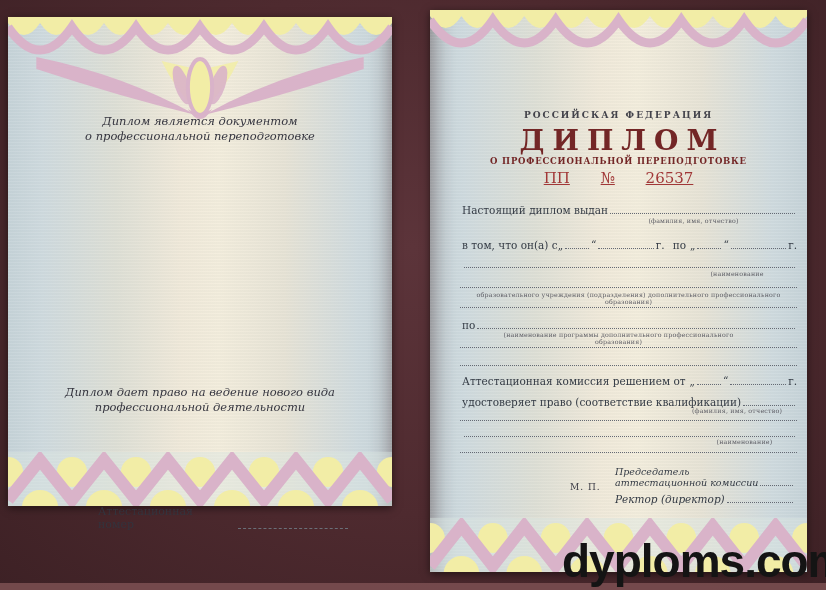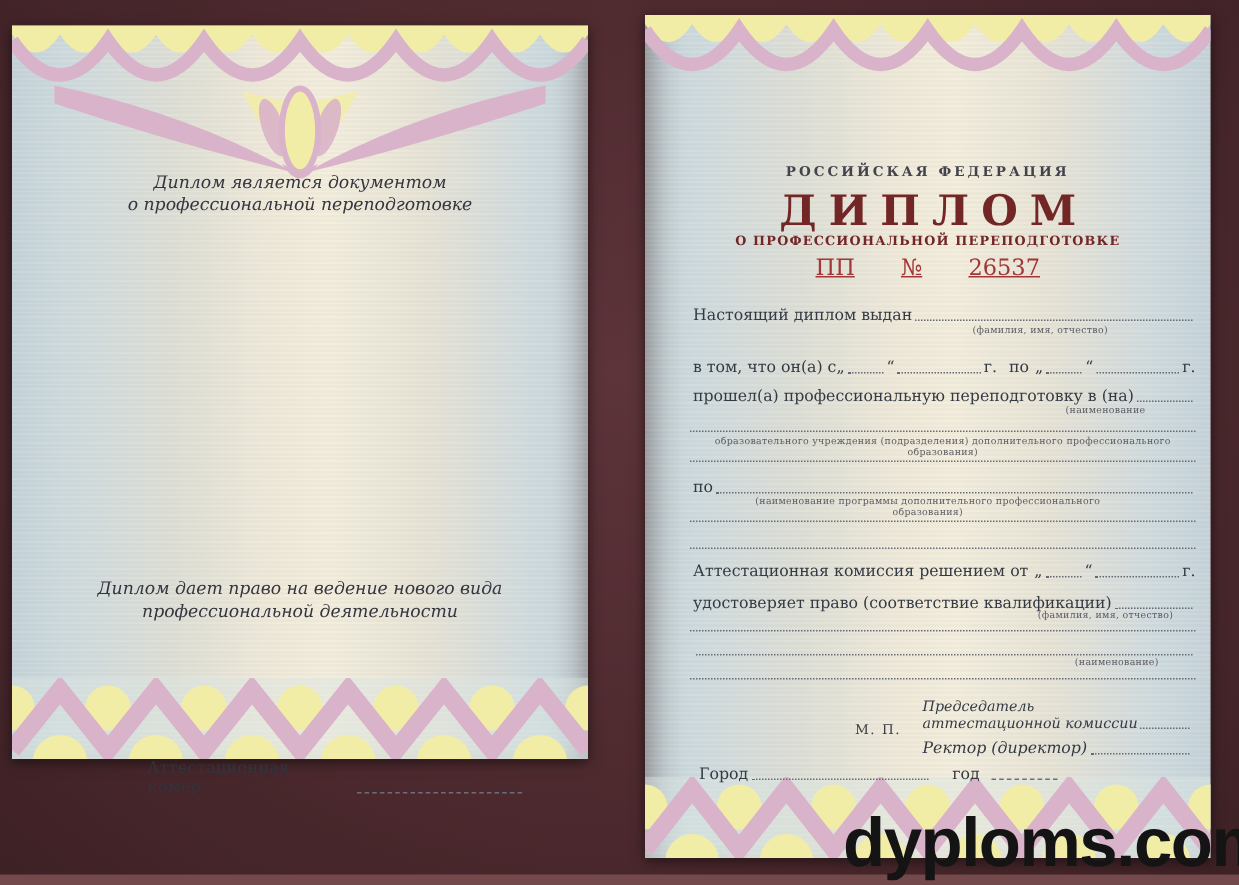--- a/index.html
+++ b/index.html
@@ -157,21 +157,20 @@
       <span class="lbl">г.</span>
       <span class="lbl" style="margin-left:8px">по</span>
       <span class="q" style="margin-left:4px">„</span>
       <span class="dots-s"></span>
       <span class="q">“</span>
       <span class="dots"></span>
       <span class="lbl">г.</span>
     </div>
 
     <div class="row" style="top:245px">
-      <span class="lbl">прошел(а) профессиональную переподготовку в (на)</span>
       <span class="dots"></span>
     </div>
     <div class="cap" style="top:260px;left:255px;right:18px">(наименование</div>
 
     <div class="rule" style="top:277px"></div>
     <div class="cap" style="top:281px;left:30px;right:10px">образовательного учреждения (подразделения) дополнительного профессионального образования)</div>
     <div class="rule" style="top:297px"></div>
 
     <div class="row" style="top:296px;height:14px;top:296px"></div>
     <div class="row" style="top:297px;height:14px"></div>
@@ -212,23 +211,17 @@
       <span class="dots"></span>
     </div>
     <div class="sig" style="top:456px;left:185px;right:12px;font-size:9.5px;line-height:11px">
       <div>Председатель</div>
       <div class="sigline">
         <span>аттестационной комиссии</span>
         <span class="dots"></span>
       </div>
     </div>
 
-    <div class="cityrow" style="top:500px;left:36px;width:250px">
-      <span>Город</span>
-      <span class="dots" style="flex:none;width:118px"></span>
-      <span style="margin-left:14px">год</span>
-      <span class="dash" style="width:44px"></span>
-    </div>
   </div>
 
   <div class="watermark">dyploms.com</div>
   <div class="cover-bottom-edge"></div>
 </div>
 
 </body></html>

